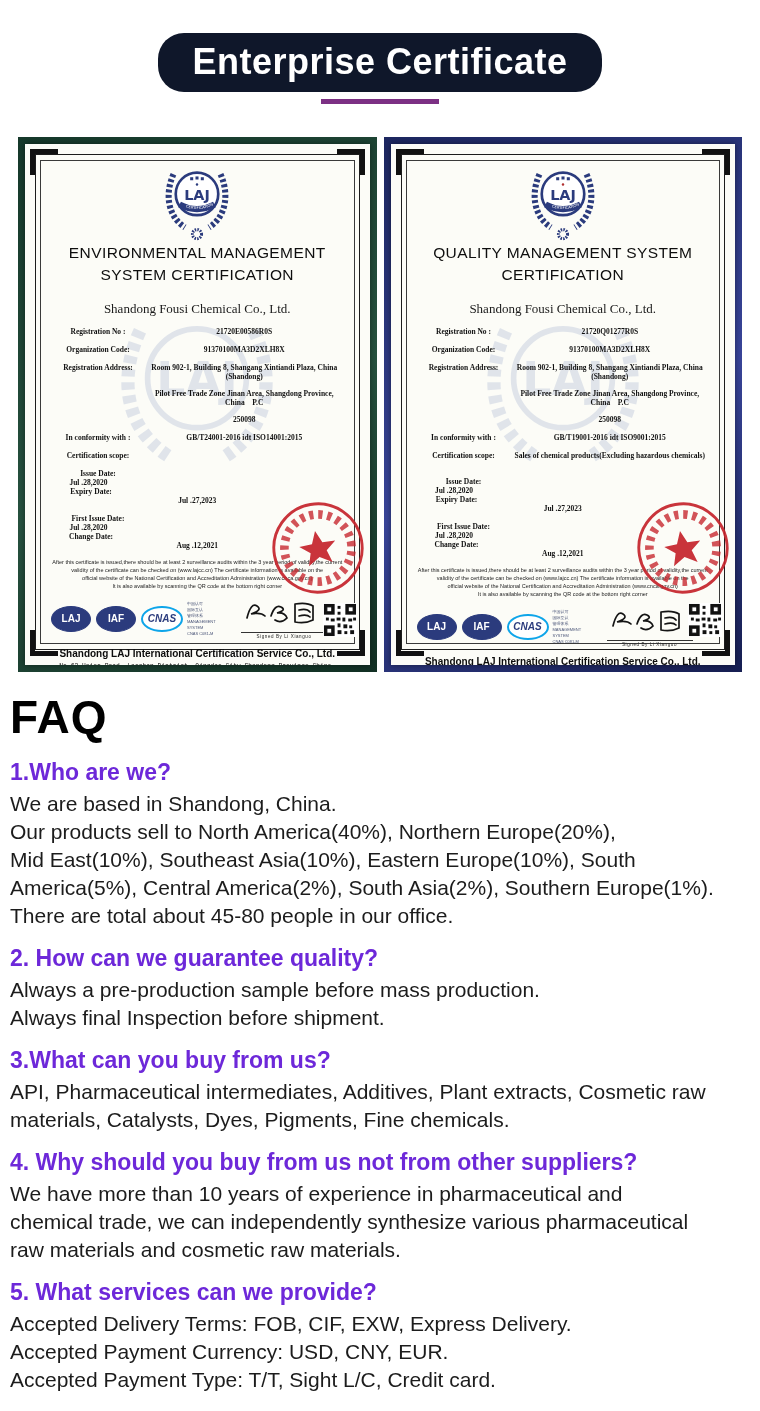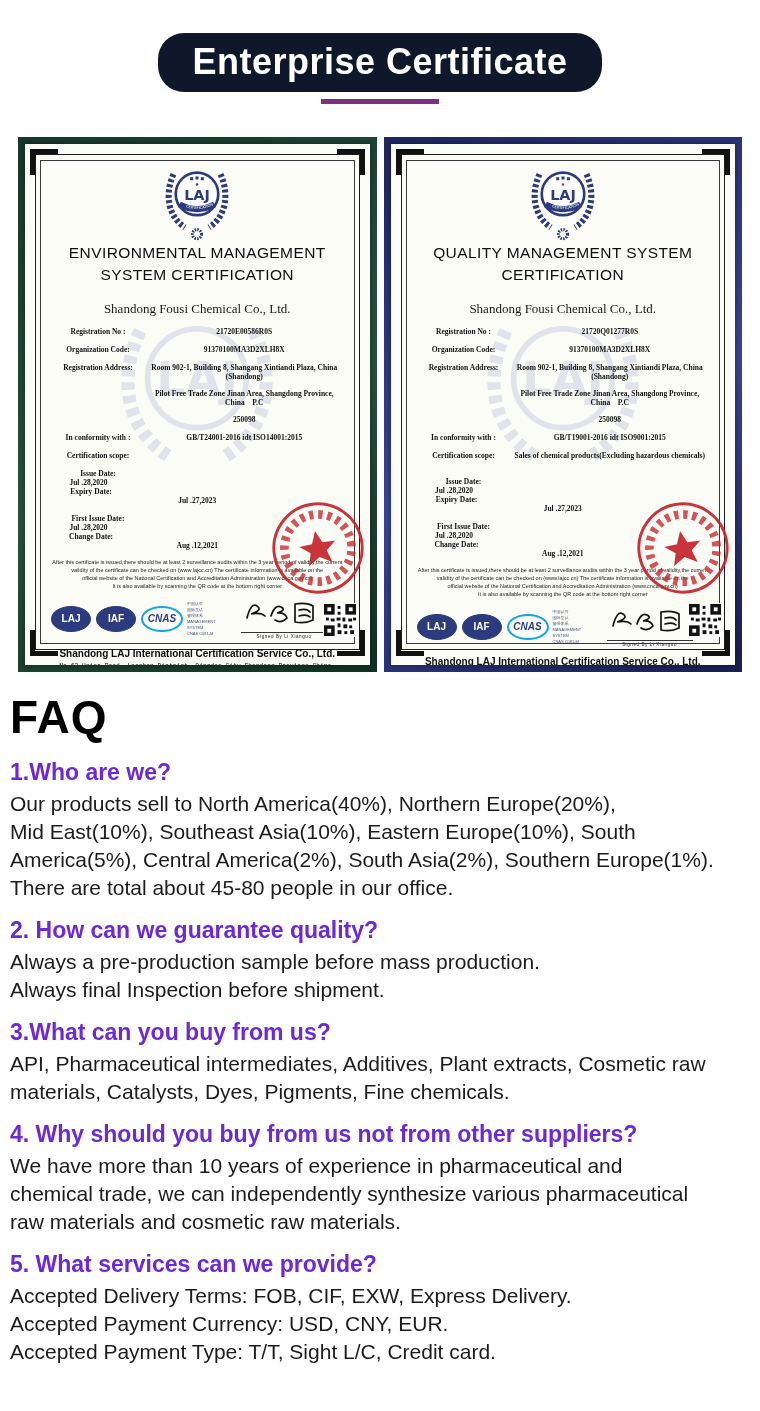--- a/index.html
+++ b/index.html
@@ -359,20 +359,21 @@
       </svg>
     </div>
   </div>
 </div>
 
 <div class="faq">
   <div class="faq-title">FAQ</div>
 
   <div>
     <div class="faq-q">1.Who are we?</div>
+    <div class="faq-line">We are based in Shandong, China.</div>
     <div class="faq-line">Our products sell to North America(40%), Northern Europe(20%),</div>
     <div class="faq-line">Mid East(10%), Southeast Asia(10%), Eastern Europe(10%), South</div>
     <div class="faq-line">America(5%), Central America(2%), South Asia(2%), Southern Europe(1%).</div>
     <div class="faq-line">There are total about 45-80 people in our office.</div>
   </div>
 
   <div>
     <div class="faq-q">2. How can we guarantee quality?</div>
     <div class="faq-line">Always a pre-production sample before mass production.</div>
     <div class="faq-line">Always final Inspection before shipment.</div>

